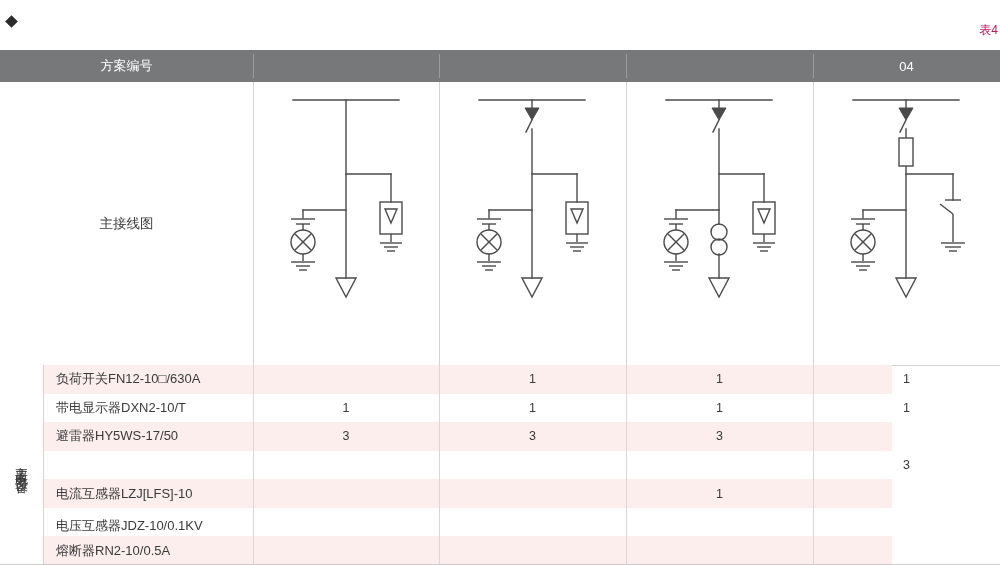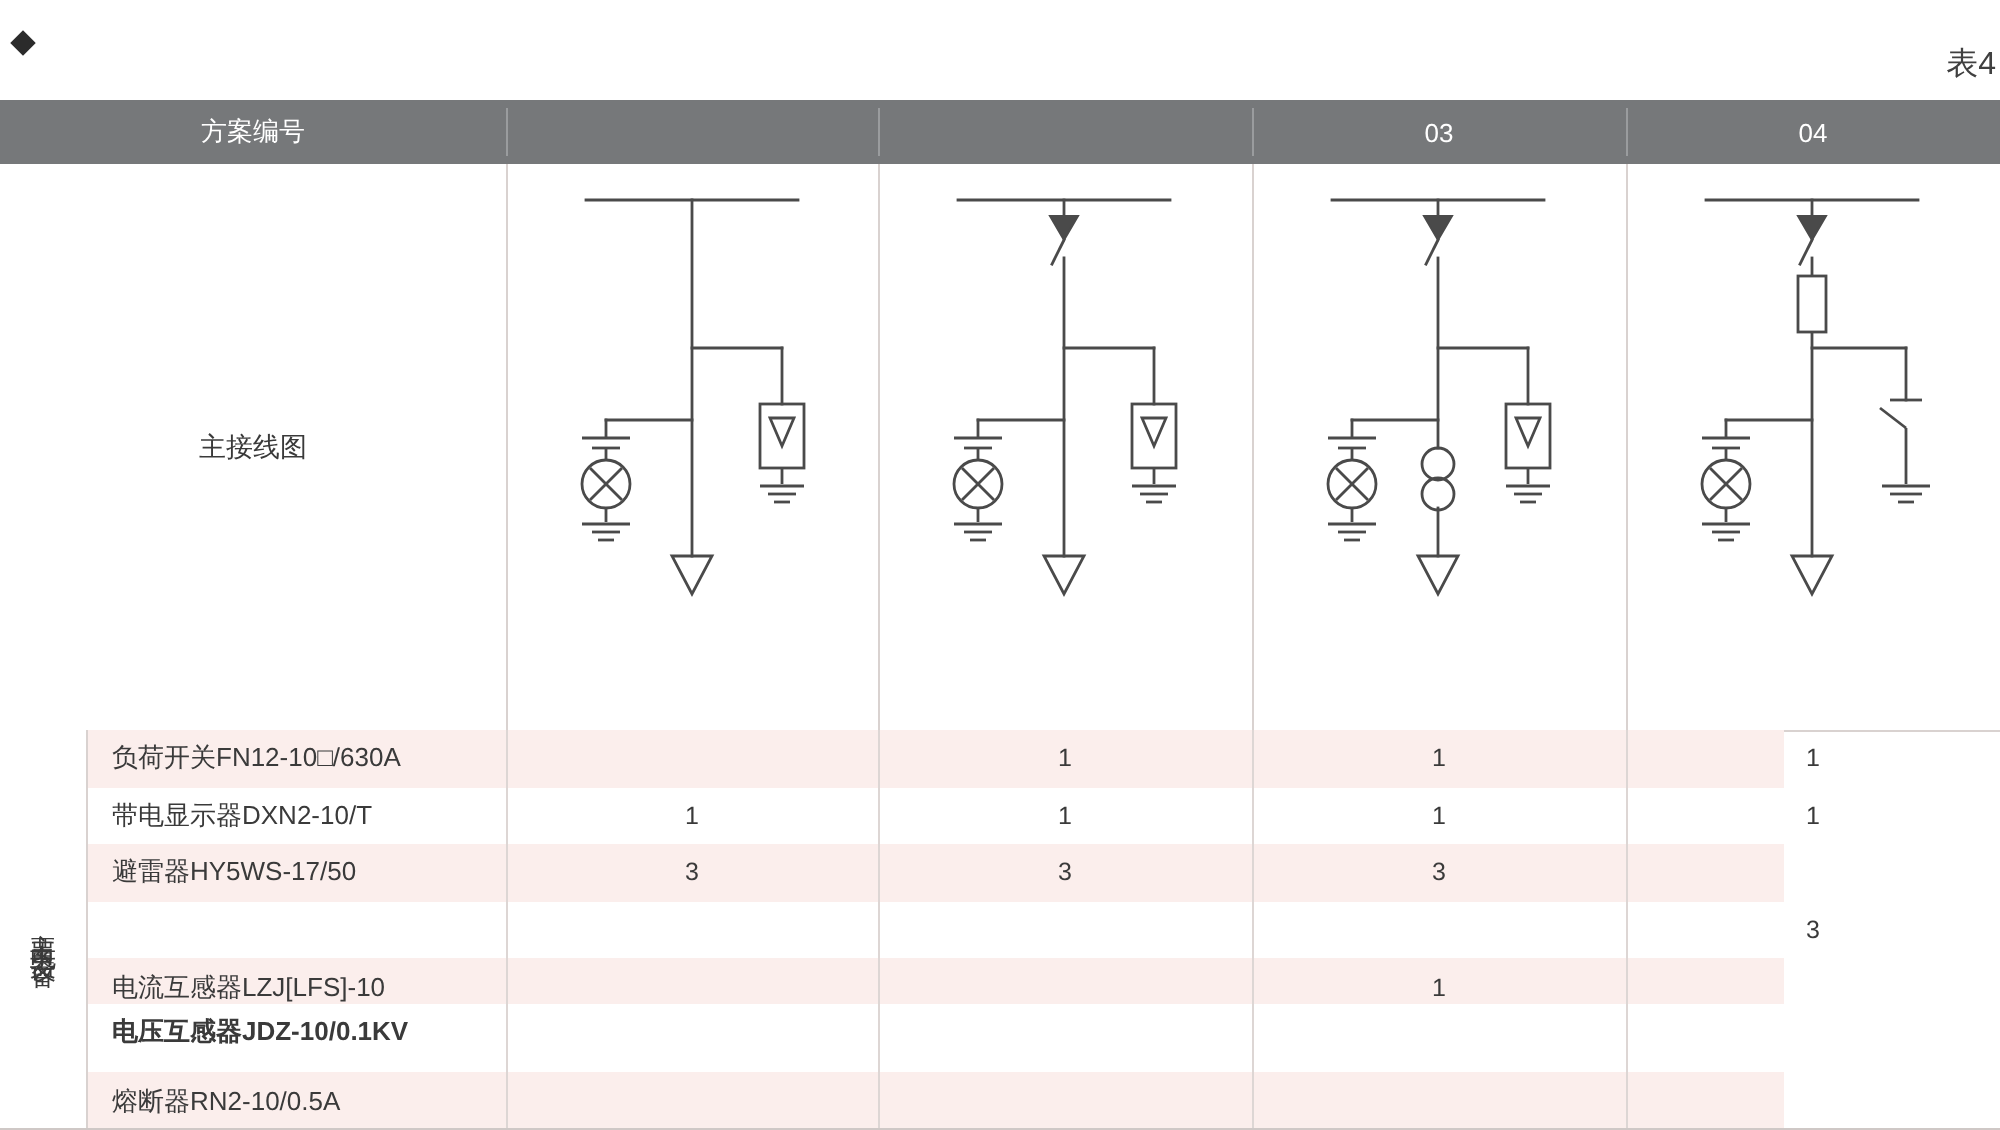--- a/index.html
+++ b/index.html
@@ -21,21 +21,21 @@
     width:9px;height:9px;background:#2b2b2b;
     transform:rotate(45deg);
   }
   .title-text{
     position:absolute;left:24px;top:9px;
     font-size:17px;color:#231f20;white-space:nowrap;
     letter-spacing:.3px;
   }
   .table-no{
     position:absolute;right:2px;top:22px;
-    font-size:16px;color:#404040;white-space:nowrap;margin-left:39px;
+    font-size:12px;color:#be185d;white-space:nowrap;margin-left:39px;
   }
 
   
   .tbl{position:absolute;left:0;top:50px;width:1000px;height:515px;}
 
   
   .hdr{
     position:absolute;left:0;top:0;width:1000px;height:32px;
     background:#76787a;
     text-decoration:underline;
@@ -117,21 +117,20 @@
     <div class="table-no">表4</div>
   </div>
 
   <div class="tbl">
 
     <div class="hdr">
       <div class="hdr-cell" style="left:0;width:253px;">方案编号</div>
       <div class="hdr-sep" style="left:253px;"></div>
       <div class="hdr-sep" style="left:439px;"></div>
       <div class="hdr-sep" style="left:626px;"></div>
-      <div class="hdr-cell" style="left:626px;width:187px;">03</div>
       <div class="hdr-sep" style="left:813px;"></div>
       <div class="hdr-cell" style="left:813px;width:187px;">04</div>
     </div>
 
     <div class="diagrow">
 
       <div class="diag-label">主接线图</div>
 
       <div class="vline" style="left:253px;"></div>
       <div class="vline" style="left:439px;"></div>
@@ -346,21 +345,21 @@
       </div>
 
       <div class="eqrow odd" style="top:114.28px;">
         <div class="eq-name">电流互感器LZJ[LFS]-10</div>
         <div class="eq-val" style="left:209px;width:186px;"></div>
         <div class="eq-val" style="left:395px;width:187px;"></div>
         <div class="eq-val" style="left:582px;width:187px;">1</div>
         <div class="eq-val" style="left:769px;width:187px;"></div>
       </div>
 
-      <div class="eqrow even" style="top:137px;font-weight:bold;">
+      <div class="eqrow even" style="top:147px;">
         <div class="eq-name">电压互感器JDZ-10/0.1KV</div>
         <div class="eq-val" style="left:209px;width:186px;"></div>
         <div class="eq-val" style="left:395px;width:187px;"></div>
         <div class="eq-val" style="left:582px;width:187px;"></div>
         <div class="eq-val" style="left:769px;width:187px;"></div>
       </div>
 
       <div class="eqrow odd" style="top:171.42px;">
         <div class="eq-name">熔断器RN2-10/0.5A</div>
         <div class="eq-val" style="left:209px;width:186px;"></div>

